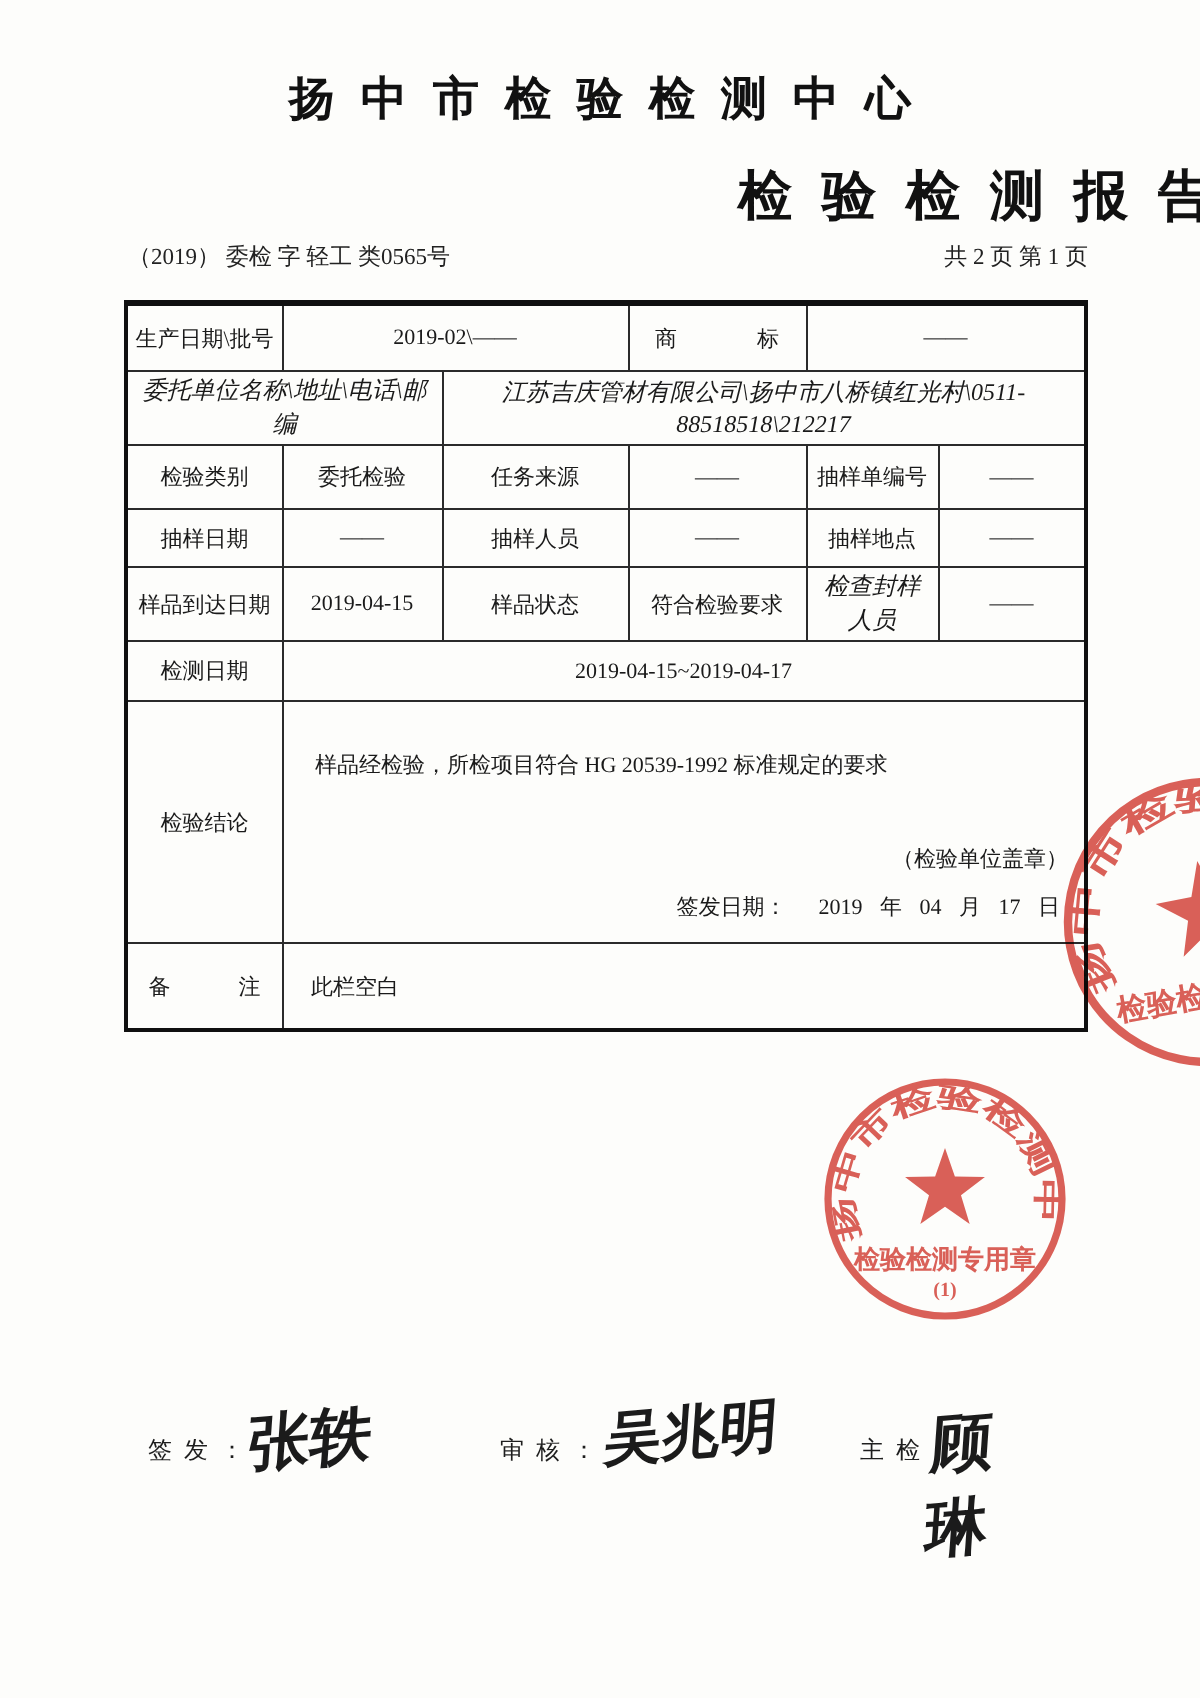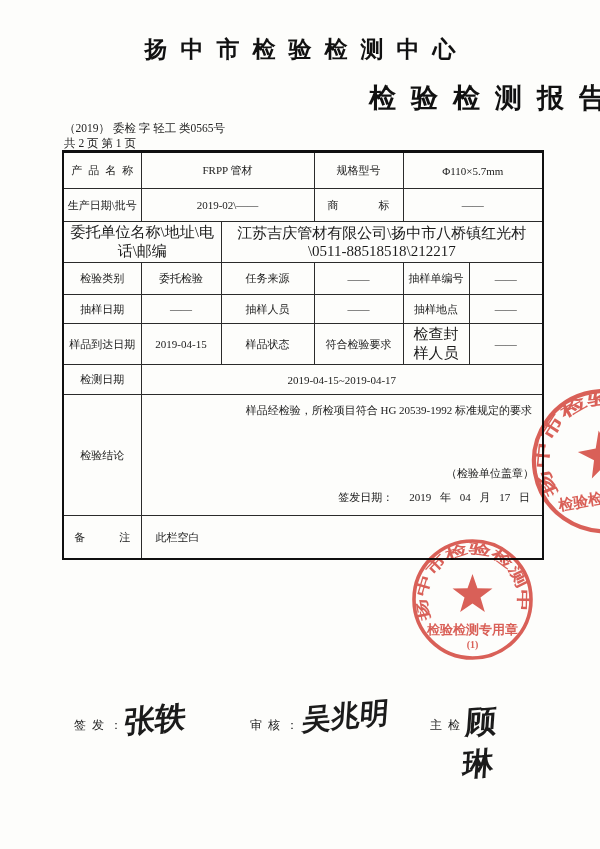--- a/index.html
+++ b/index.html
@@ -13,42 +13,42 @@
     text-align:center; font-size:23px; font-weight:700;
     letter-spacing:13px; text-indent:13px; color:#111;
   }
   .report-title {
     position:absolute; top:80px; left:0; width:100%;
     text-align:right; font-size:27px; font-weight:700;
     letter-spacing:15px; text-indent:15px; color:#111;padding-left:21px;
   }
   .sub-line {
     position:absolute; top:121px; left:64px; right:56px;
-    display:flex; justify-content:flex-start;
-    font-size:11.5px; color:#222;flex-direction:column;
+    display:flex; justify-content:space-between;
+    font-size:11.5px; color:#222;
   }
   table.report {
     position:absolute; left:62px; top:150px; width:480px;
     border-collapse:collapse; table-layout:fixed;
     font-size:11px; color:#1a1a1a;
   }
   table.report td {
     border:1px solid #2b2b2b; text-align:center; vertical-align:middle;
     padding:1px 3px; overflow:hidden;
   }
   table.report { border:2px solid #101010; border-top-width:3px; }
   .spread { display:inline-block; width:62px; text-align:justify; text-align-last:justify; }
   .left-cell { text-align:left !important; padding-left:14px !important; }
-  .small { font-size:15px; }
+  .small { font-size:12px;font-style:italic; }
   .r1 td{height:33px}.r2 td{height:30px}.r3 td{height:29px}.r4 td{height:29px}
   .r5 td{height:29px}.r6 td{height:28px}.r7 td{height:26px}.r8 td{height:26px}
   .r9 td{height:26px}.r10 td{height:27px}.r11 td{height:66px}.r12 td{height:118px}
   .r13 td{height:40px}
   td.conclusion-cell { position:relative; }
-  .conclusion-text { position:absolute; top:8px; left:16px; right:10px; text-align:right; }
+  .conclusion-text { position:absolute; top:24px; left:16px; right:10px; text-align:left; }
   .seal-note { position:absolute; right:8px; bottom:34px; font-size:11px; }
   .issue-line { position:absolute; right:12px; bottom:10px; font-size:11px; }
   .issue-line .date { margin-left:16px; word-spacing:6px; }
   .signature-row { position:absolute; left:62px; top:693px; width:482px; height:62px; font-size:12px; }
   .signature-row .lbl { position:absolute; top:24px; letter-spacing:6px;font-family:Liberation Mono, monospace; }
   .sig {
     position:absolute; display:inline-block; color:#1b1b1b;
     font-size:31px; font-weight:600;
     transform:rotate(-5deg) skewX(-9deg);
   }
@@ -69,26 +69,20 @@
 <table class="report">
   <colgroup>
     <col style="width:78px">
       <col style="width:80px">
       <col style="width:93px">
     <col style="width:89px">
       <col style="width:66px">
       <col style="width:74px">
   </colgroup>
   <tbody>
-      <tr class="r1">
-    <td><span class="spread">产品名称</span></td>
-    <td colspan="2">FRPP 管材</td>
-    <td>规格型号</td>
-    <td colspan="2">Φ110×5.7mm</td>
-  </tr>
   <tr class="r2">
     <td>生产日期\批号</td>
     <td colspan="2">2019-02\——</td>
     <td><span class="spread">商标</span></td>
     <td colspan="2">——</td>
   </tr>
   <tr class="r3">
     <td colspan="2" class="small">委托单位名称\地址\电话\邮编</td>
     <td colspan="4" class="small">江苏吉庆管材有限公司\扬中市八桥镇红光村\0511-88518518\212217</td>
   </tr>

